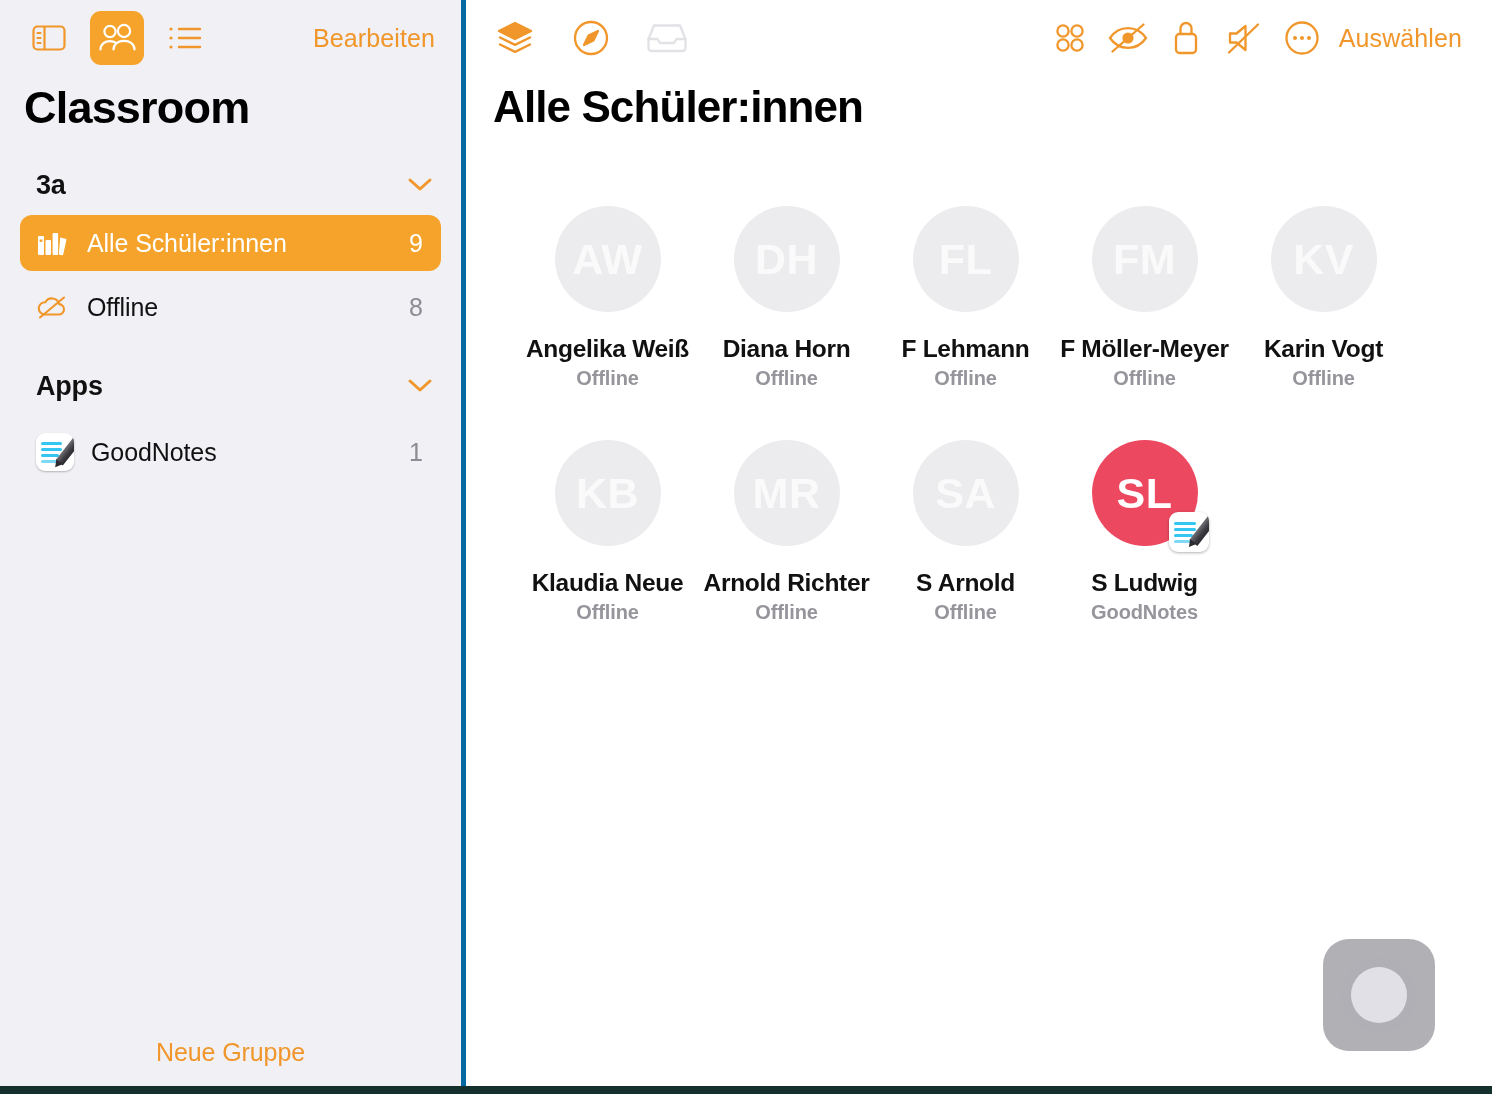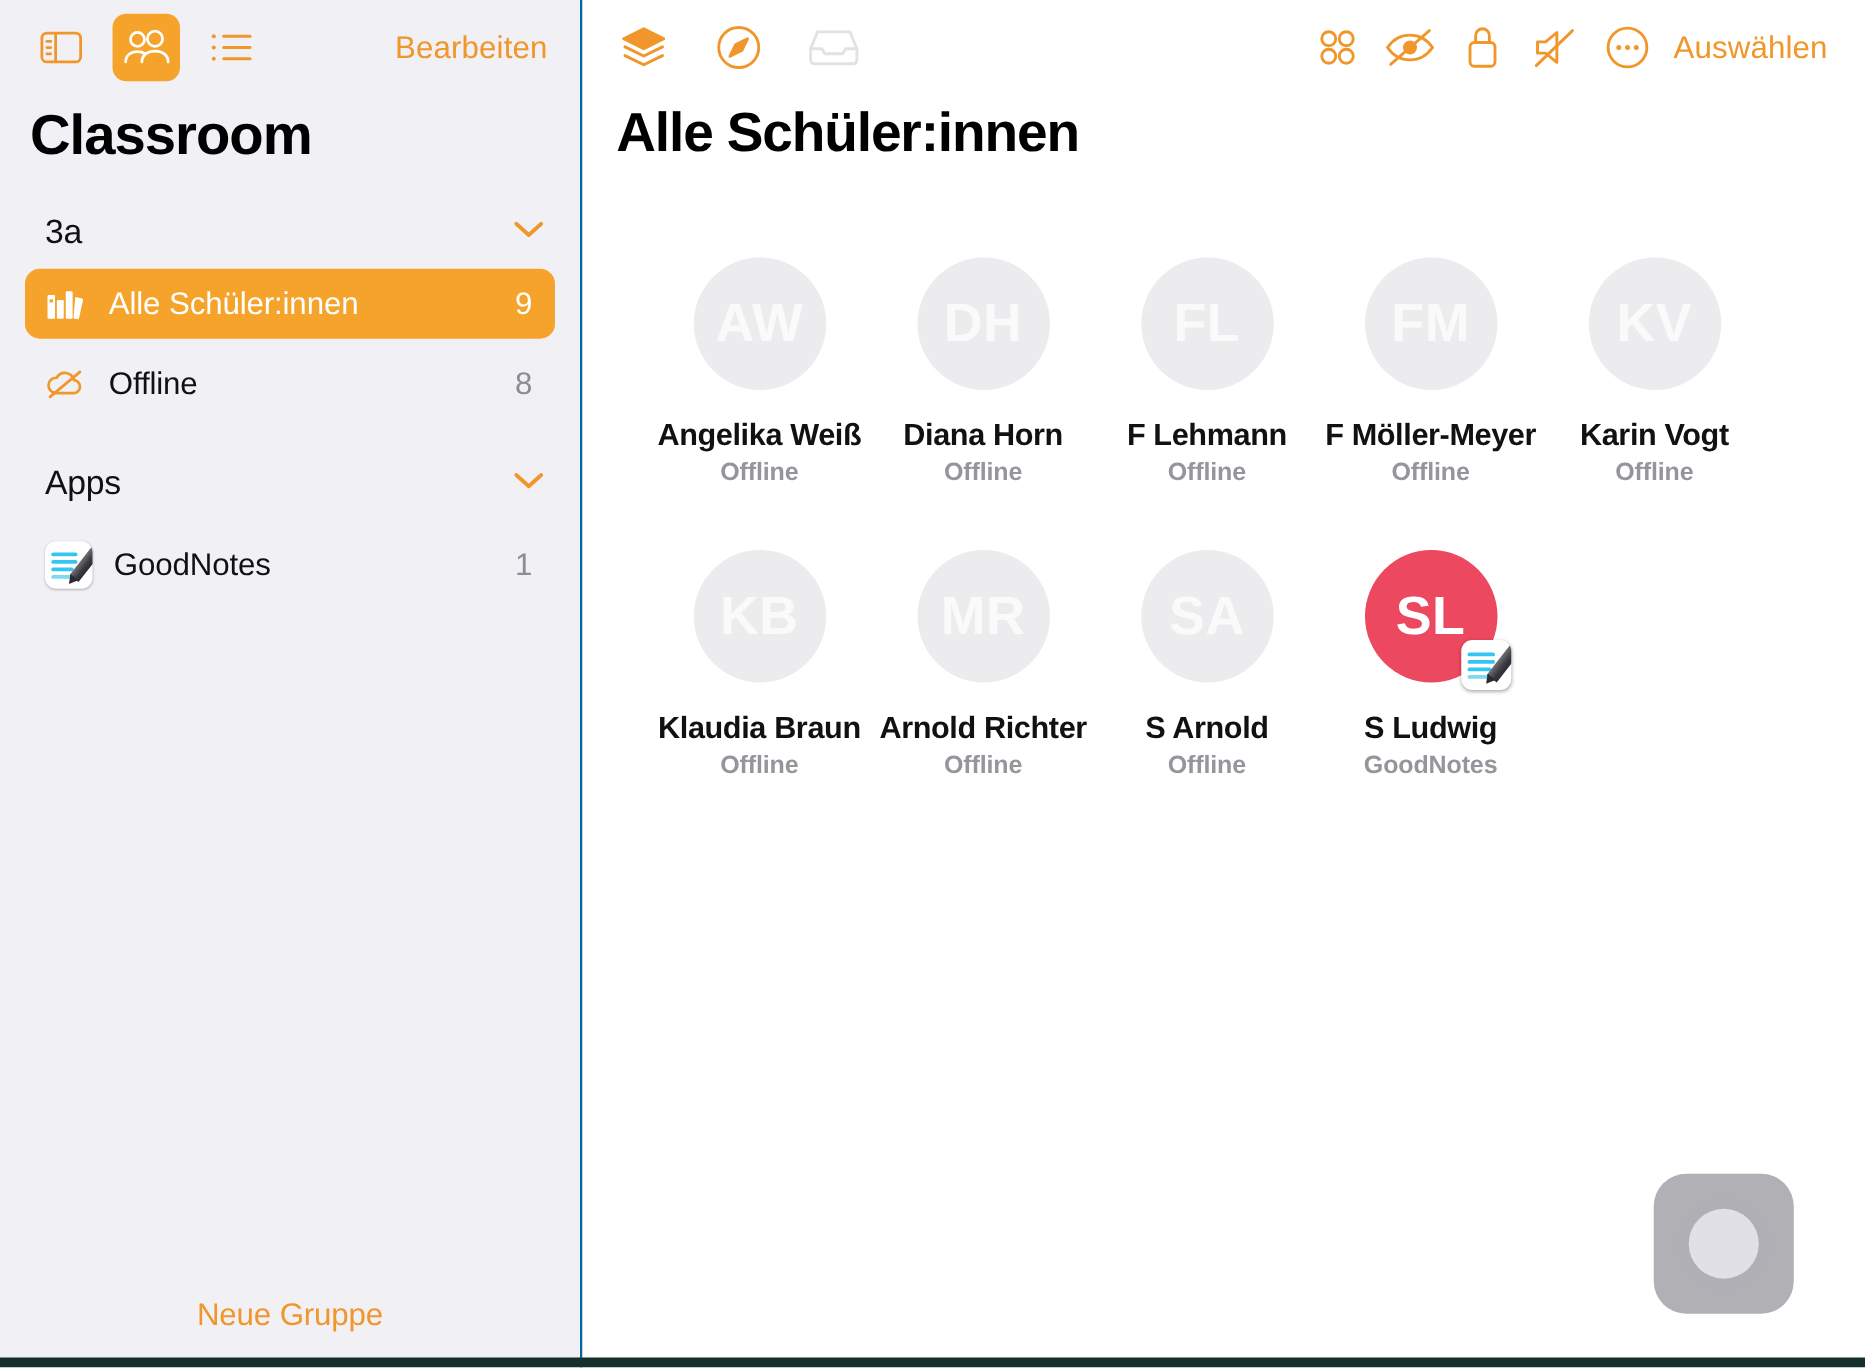--- a/index.html
+++ b/index.html
@@ -14,21 +14,21 @@
     width: 1492px; height: 1094px;
     display: flex;
     background: #ffffff;
   }
 
   
   .sidebar {
     width: 466px;
     height: 1094px;
     background: #f1f0f5;
-    border-right: 2px solid #0369a1;
+    border-right: 5px solid #0369a1;
     display: flex;
     flex-direction: column;
     position: relative;
   }
   .sb-toolbar {
     height: 76px;
     display: flex;
     align-items: center;
     padding: 0 22px;
     gap: 14px;
@@ -55,21 +55,21 @@
     color: #000;
     padding: 6px 0 0 24px;
   }
   .sb-section {
     display: flex;
     align-items: center;
     padding: 36px 28px 0 36px;
   }
   .sb-section-label {
     font-size: 27px;
-    font-weight: normal;
+    font-weight: bold;
     color: #111;
     letter-spacing: -.2px;
   }
   .sb-chevron { margin-left: auto; }
   .sb-rows { padding: 14px 20px 0 20px; }
   .sb-row {
     height: 56px;
     display: flex;
     align-items: center;
     gap: 17px;
@@ -488,21 +488,21 @@
           <div class="avatar">KV</div>
         </div>
         <div class="st-name">Karin Vogt</div>
         <div class="st-status">Offline</div>
       </div>
 
       <div class="student">
         <div class="avatar-wrap">
           <div class="avatar">KB</div>
         </div>
-        <div class="st-name">Klaudia Braun</div>
+        <div class="st-name">Klaudia Neue</div>
         <div class="st-status">Offline</div>
       </div>
 
       <div class="student">
         <div class="avatar-wrap">
           <div class="avatar">MR</div>
         </div>
         <div class="st-name">Arnold Richter</div>
         <div class="st-status">Offline</div>
       </div>

